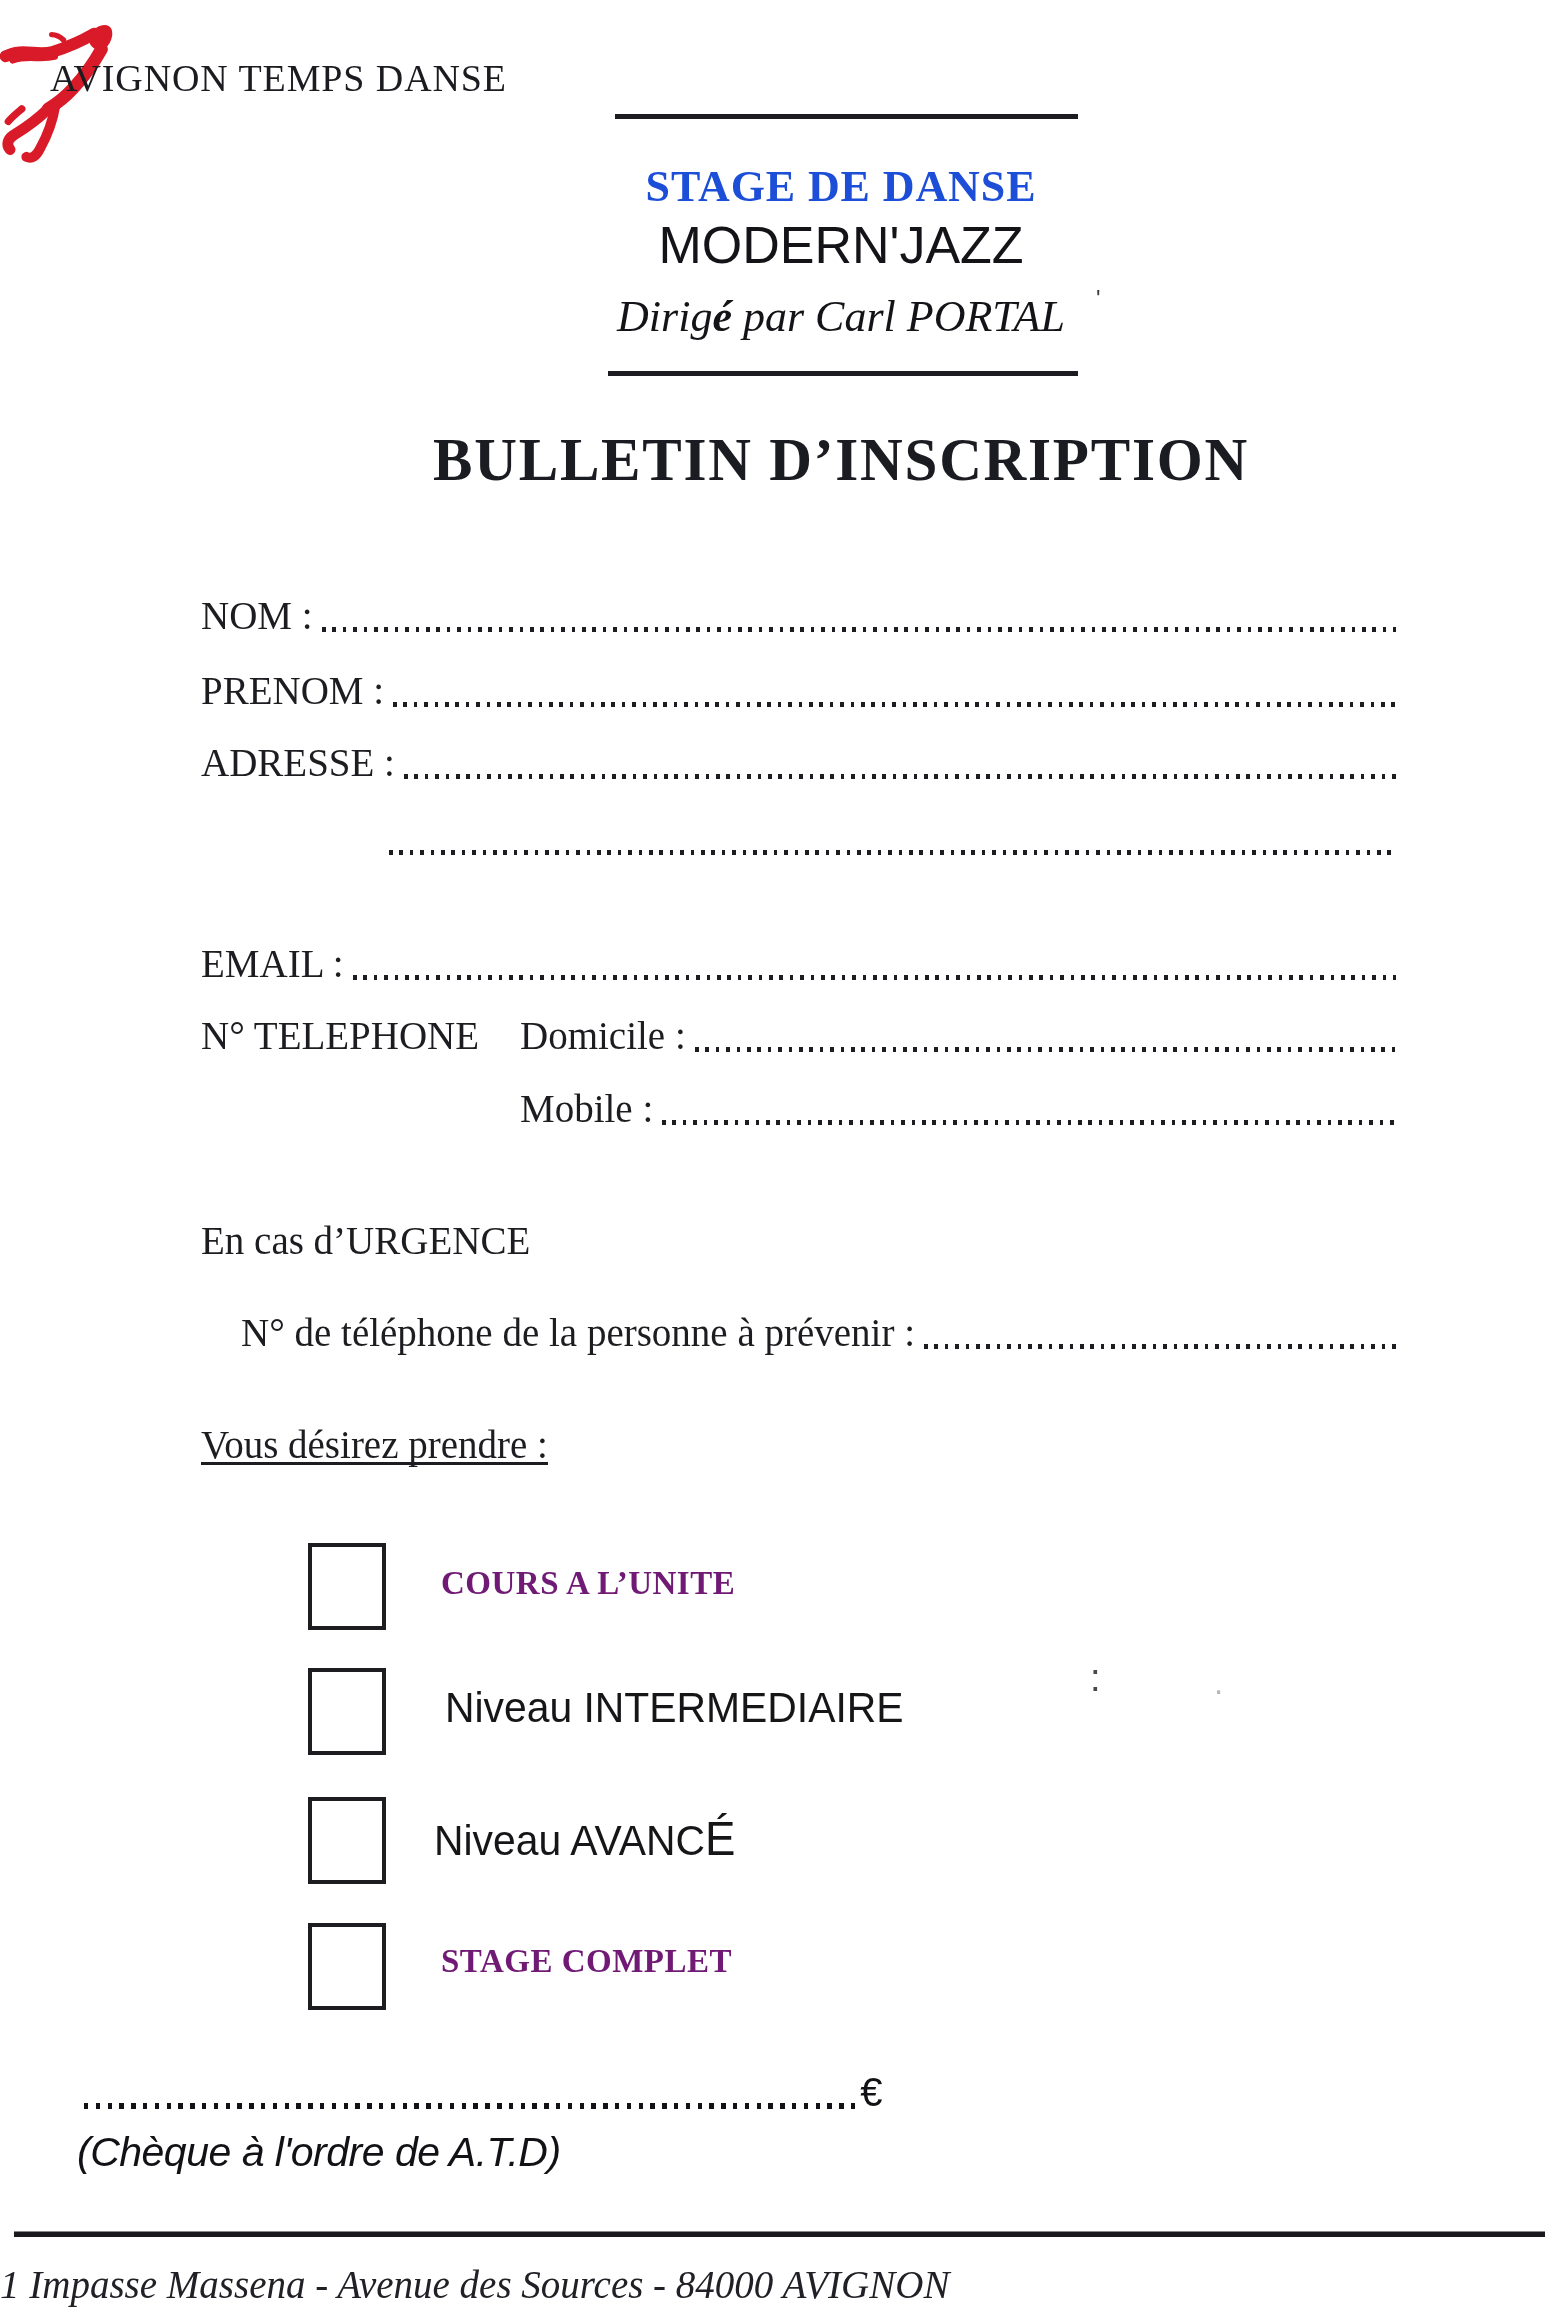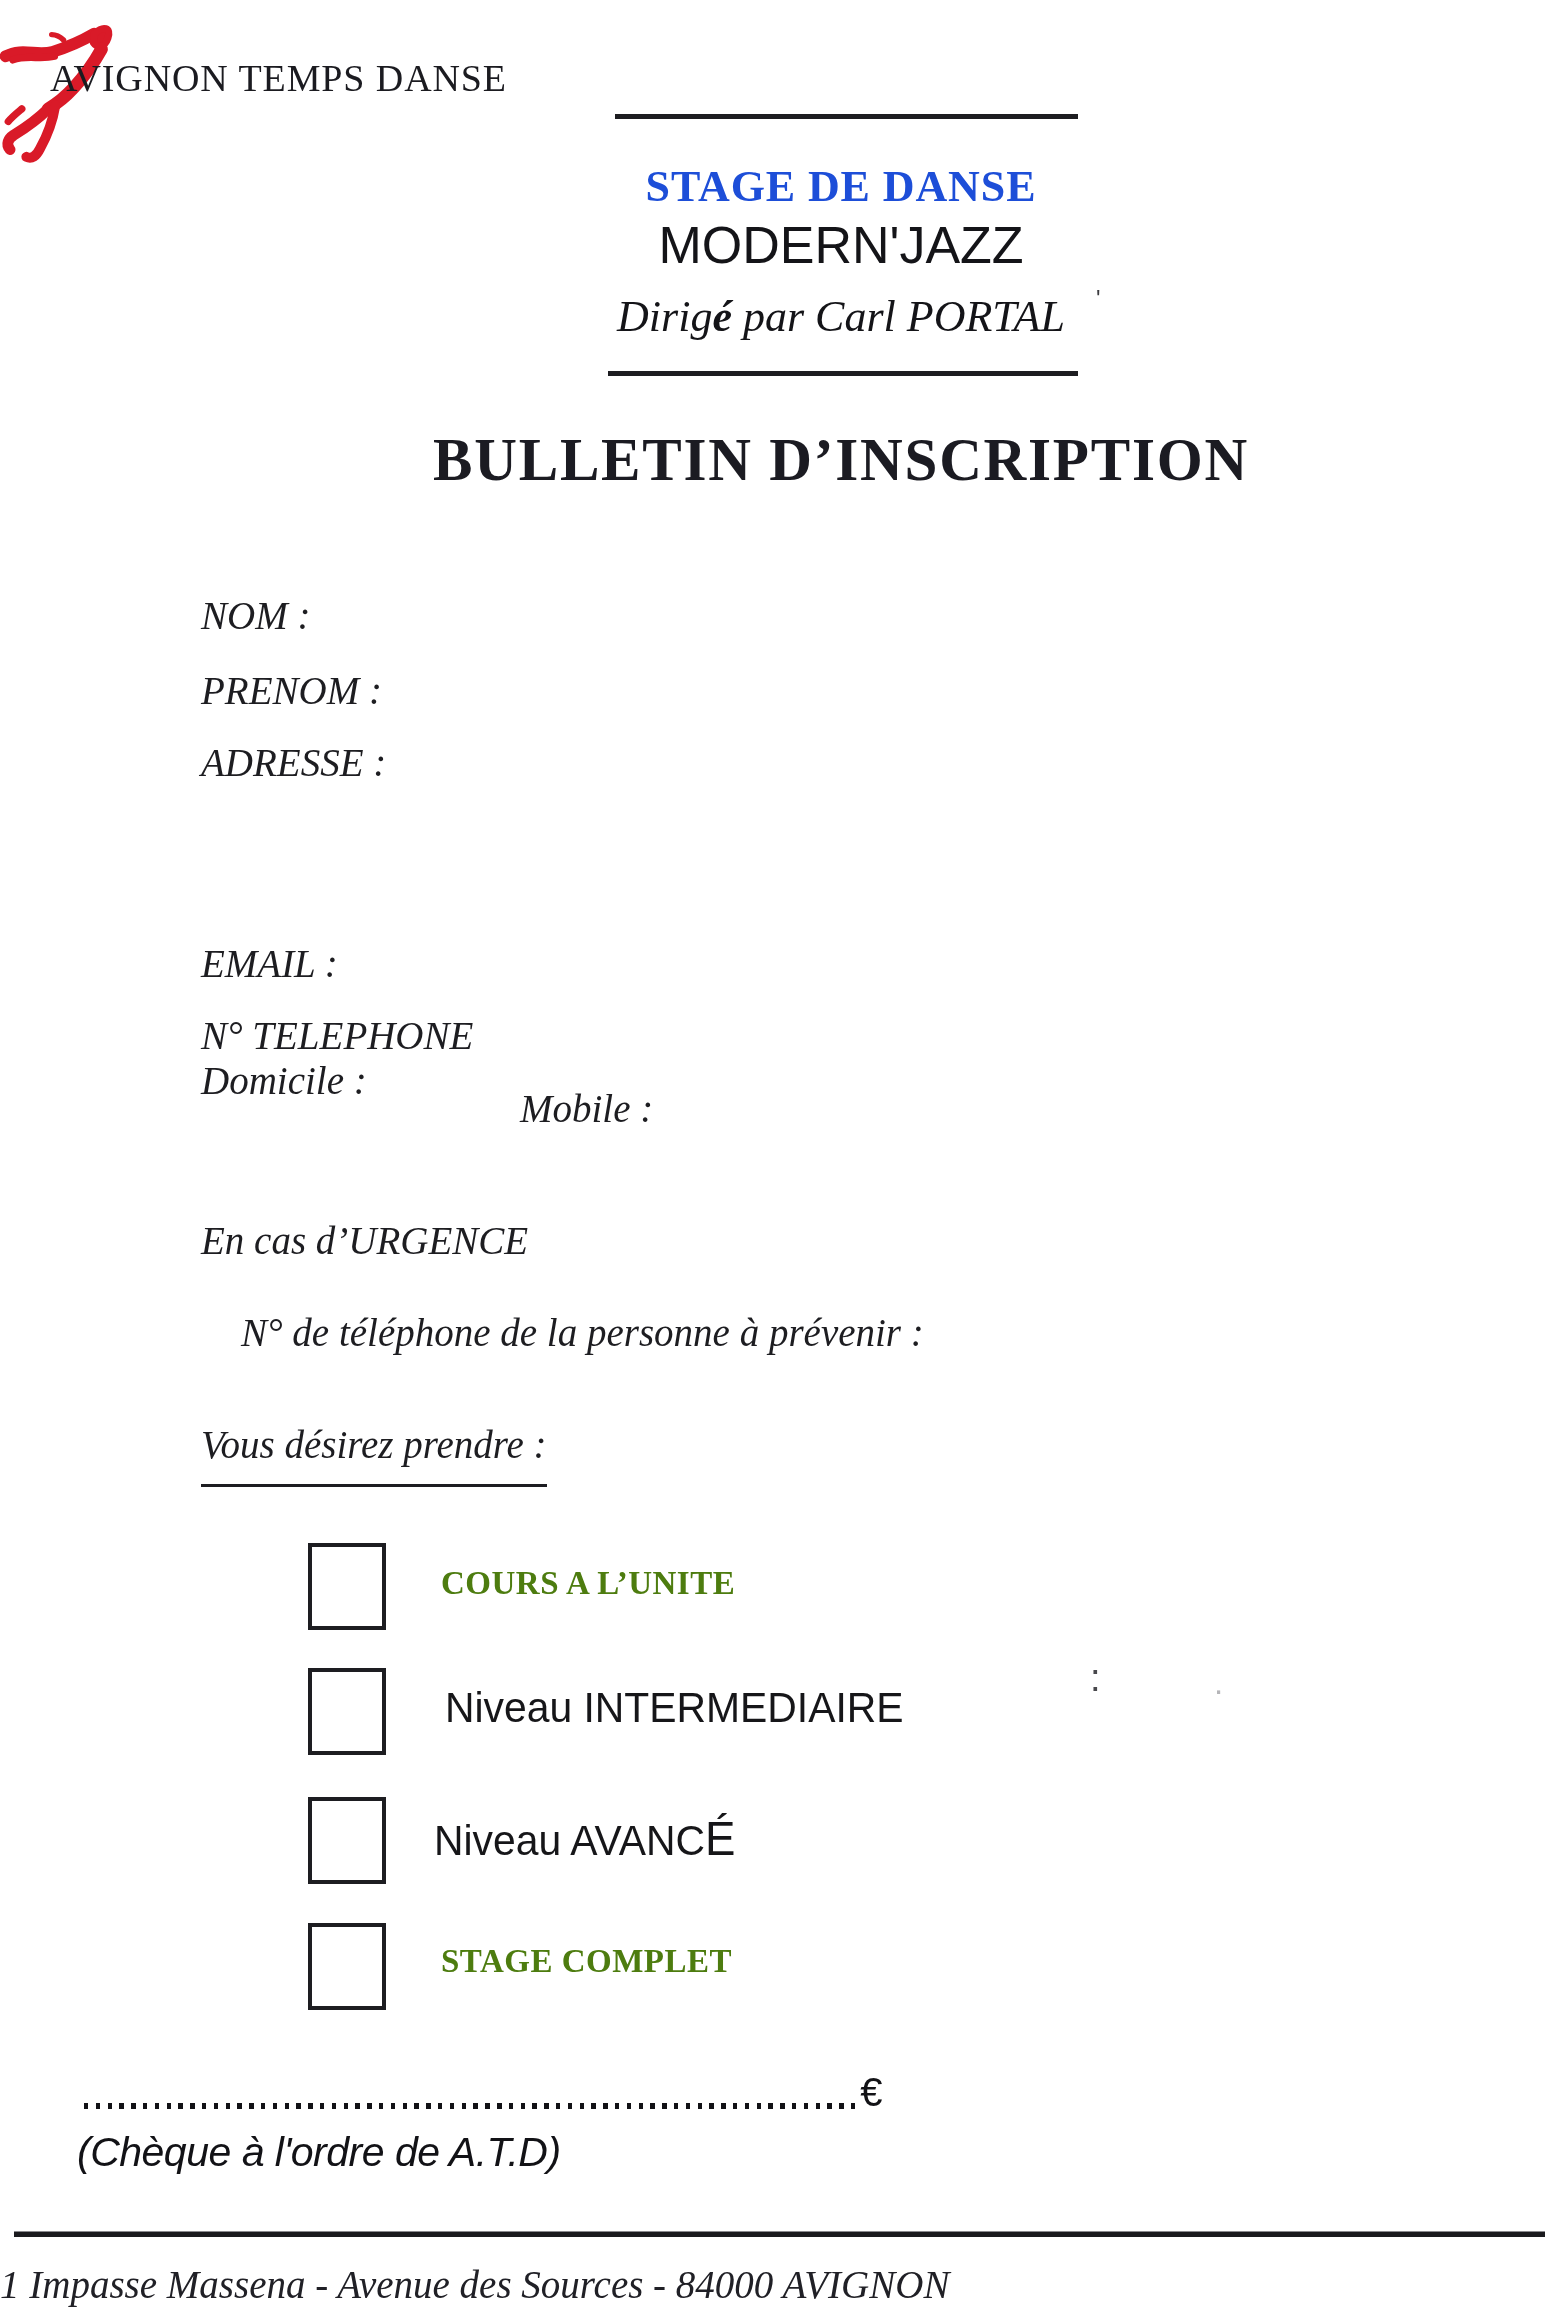--- a/index.html
+++ b/index.html
@@ -18,21 +18,21 @@
   .title-wrap { left:452px; top:0; width:778px; text-align:center; }
   .t1 { position:absolute; left:0; top:161px; width:100%; font-weight:bold; font-size:44px; letter-spacing:0.9px; color:#1d4ed8; }
   .t2 { position:absolute; left:0; top:215px; width:100%; font-family:"Liberation Sans", sans-serif; font-size:52px; letter-spacing:0; color:#141418; }
   .t3 { position:absolute; left:0; top:291px; width:100%; font-family:Liberation Serif, serif; font-style:italic; font-size:44px; color:#141418; }
   .t3 .accent-e { font-weight:700; }
   .stray-apostrophe { left:1096px; top:286px; font-family:"Liberation Sans", sans-serif; font-size:23.5px; color:#3c3c40; }
   .form-title { left:289px; top:425px; width:1104px; text-align:center; font-weight:bold;
                 font-size:61px; letter-spacing:1.8px; color:#1b1b22; transform:scaleX(0.97); }
 
   
-  .row { position:absolute; display:flex; height:43px; font-style:italic; font-size:39px;flex-direction:column; }
+  .row { position:absolute; display:flex; height:43px; font-size:39px; }
   .row .lbl { white-space:pre; }
   .leader { flex:1 1 auto; align-self:flex-end; height:4.5px; margin:0 3.6px 4.5px 9px;
             background:repeating-linear-gradient(to right, #1d1d21 0 3.6px, transparent 3.6px 10.4px); }
   .r-nom      { left:201px; right:168px; top:593px; }
   .r-prenom   { left:201px; right:168px; top:668px; }
   .r-adresse  { left:201px; right:168px; top:740px; }
   .r-adresse2 { left:380px; right:168px; top:816px; }
   .r-email    { left:201px; right:168px; top:941px; }
   .r-tel      { left:201px; right:168px; top:1013px; }
   .r-tel .sub { width:319px; flex:0 0 auto; }
@@ -41,21 +41,21 @@
   .r-prevenir { left:201px; right:168px; top:1310px;margin-left:40px; }
   .r-choose   { left:201px; top:1422px; }
   .r-choose .lbl { border-bottom:3.6px solid #1d1d21; padding-bottom:17px; }
 
   
   .checkbox { width:78px; height:87px; border:4.5px solid #1d1d21; background:#fff; }
   .cb1 { left:308px; top:1543px; }
   .cb2 { left:308px; top:1668px; }
   .cb3 { left:308px; top:1797px; }
   .cb4 { left:308px; top:1923px; }
-  .opt-serif { font-weight:bold; font-size:33px; letter-spacing:0.5px; color:#4d7c0f; }
+  .opt-serif { font-weight:bold; font-size:33px; letter-spacing:0.5px; color:#701a75; }
   .opt-sans  { font-family:"Liberation Sans", sans-serif; font-size:43px; color:#161619;
                transform:scaleX(0.95); transform-origin:left; white-space:nowrap; }
   .o1 { left:441px; top:1565px; }
   .o2 { left:445px; top:1683px; }
   .o3 { left:434px; top:1811px; }
   .o3 .accent-E { font-size:48px; }
   .o4 { left:441px; top:1943px; }
   .artifact-colon { left:1090px; top:1657px; font-family:"Liberation Sans", sans-serif;
                     font-size:38px; color:#48484c; }
   .artifact-dot { left:1214px; top:1664px; font-family:"Liberation Sans", sans-serif;

